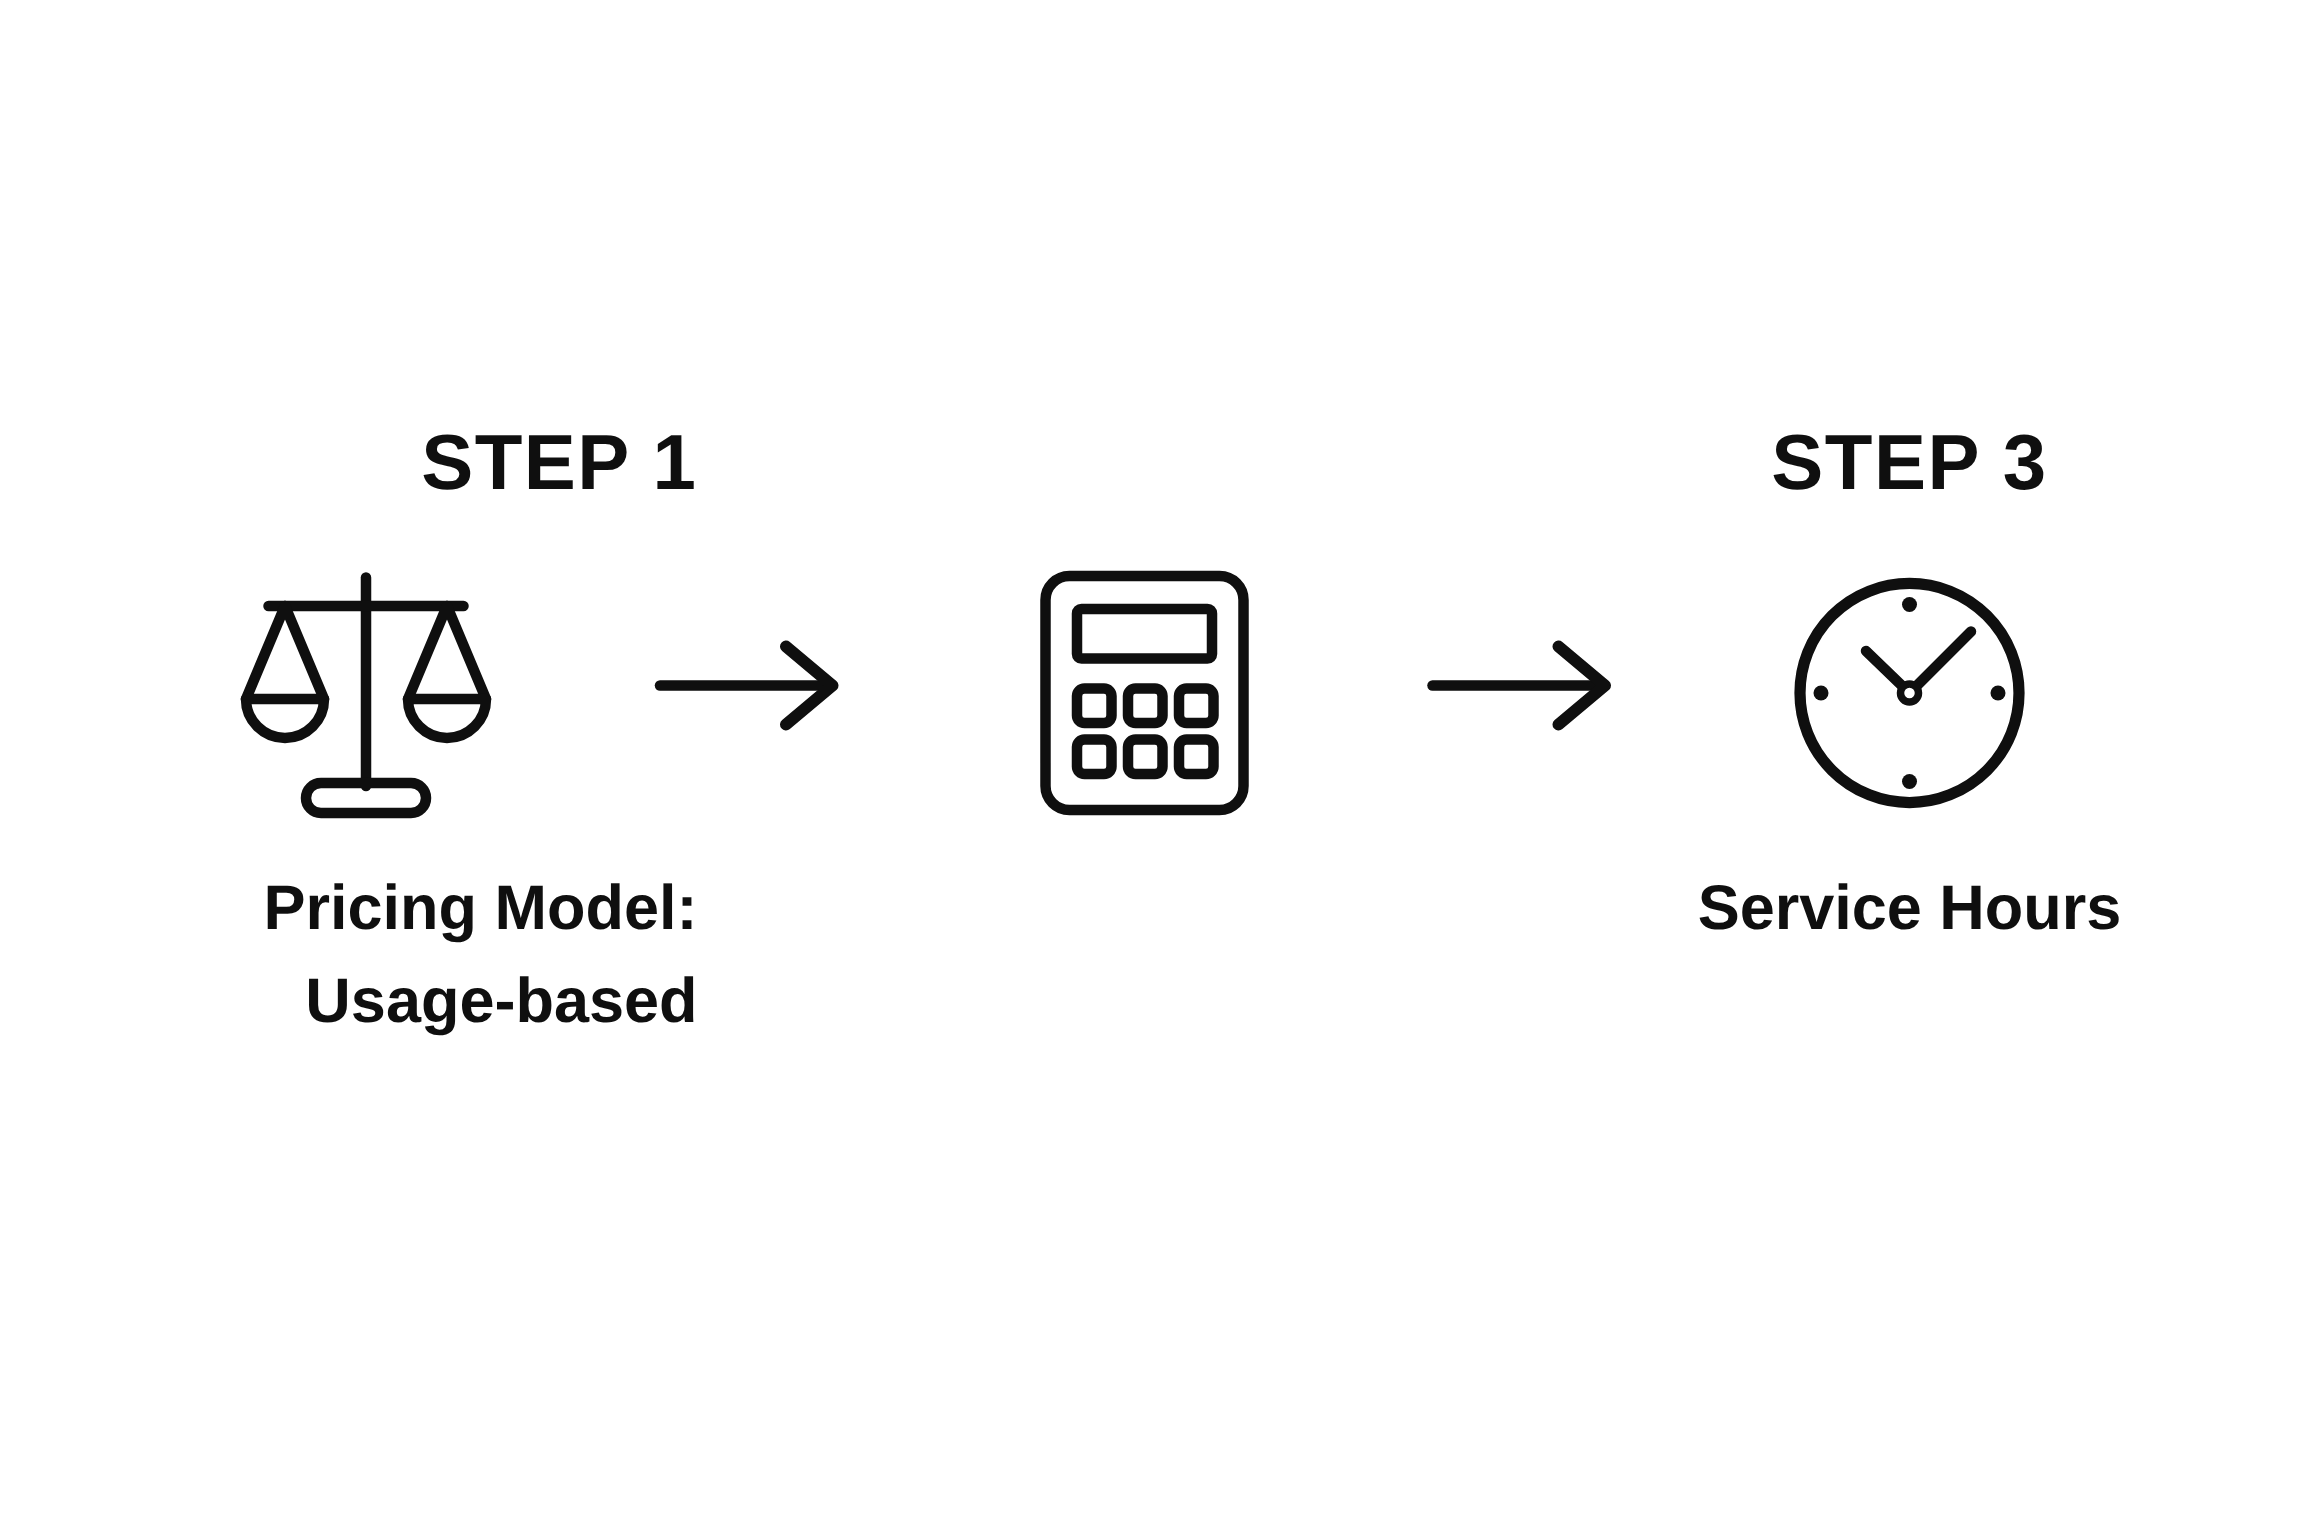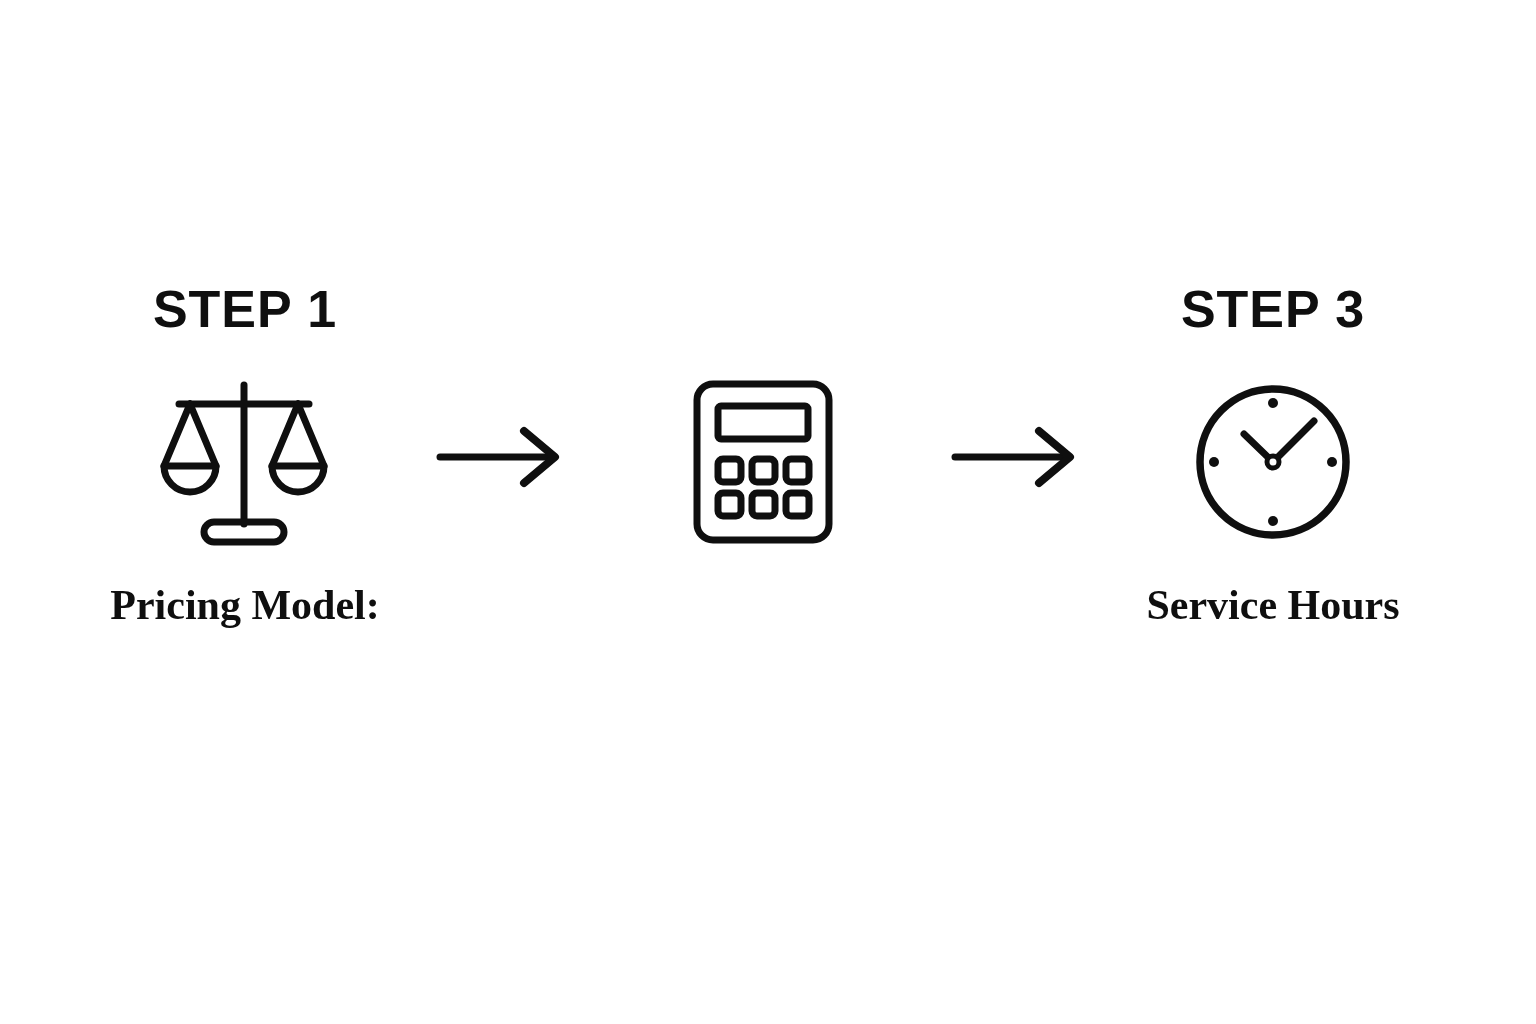--- a/index.html
+++ b/index.html
@@ -16,21 +16,21 @@
     overflow: hidden;
   }
   .step {
     position: absolute;
     top: 283px;
     width: 440px;
     height: 480px;
     text-align: center;
     color: #0f0f0f;
   }
-  .step-1 { left: 25px; }
+  .step-1 { left: 25px; text-align: right; }
   .step-2 { left: 543px; }
   .step-3 { left: 1053px; }
   .step-title {
     position: absolute;
     top: 0;
     left: 0;
     width: 100%;
     font-size: 52px;
     line-height: 52px;
     font-weight: bold;
@@ -50,21 +50,21 @@
   .step-caption {
     position: absolute;
     top: 291px;
     left: 0;
     width: 100%;
     font-size: 42px;
     line-height: 62px;
     font-weight: bold;
     color: #0f0f0f;
   }
-  .caption-line { display: block; font-family: Liberation Serif, serif; }
+  .caption-line { display: block; }
   .connector {
     position: absolute;
     top: 426px;
     width: 126px;
     height: 62px;
   }
   .connector-1 { left: 436px; }
   .connector-2 { left: 951px; }
   svg { display: block; }
 </style>
@@ -92,20 +92,21 @@
 
             <path d="M 112 88 L 164 88 A 26 26 0 0 1 112 88 Z"></path>
 
             <rect x="44" y="144" width="80" height="20" rx="10"></rect>
           </g>
         </svg>
       </span>
     </div>
     <div class="step-caption">
       <span class="caption-line">Pricing Model:</span>
+      <span class="caption-line">Usage-based</span>
     </div>
   </div>
 
   <div class="connector connector-1">
     <svg width="126" height="62" viewBox="0 0 126 62">
       <g stroke="#0f0f0f" fill="none" stroke-linecap="round" stroke-linejoin="round">
         <line x1="4" y1="31" x2="114" y2="31" stroke-width="7"></line>
         <polyline points="88,5 119,31 88,57" stroke-width="8"></polyline>
       </g>
     </svg>

